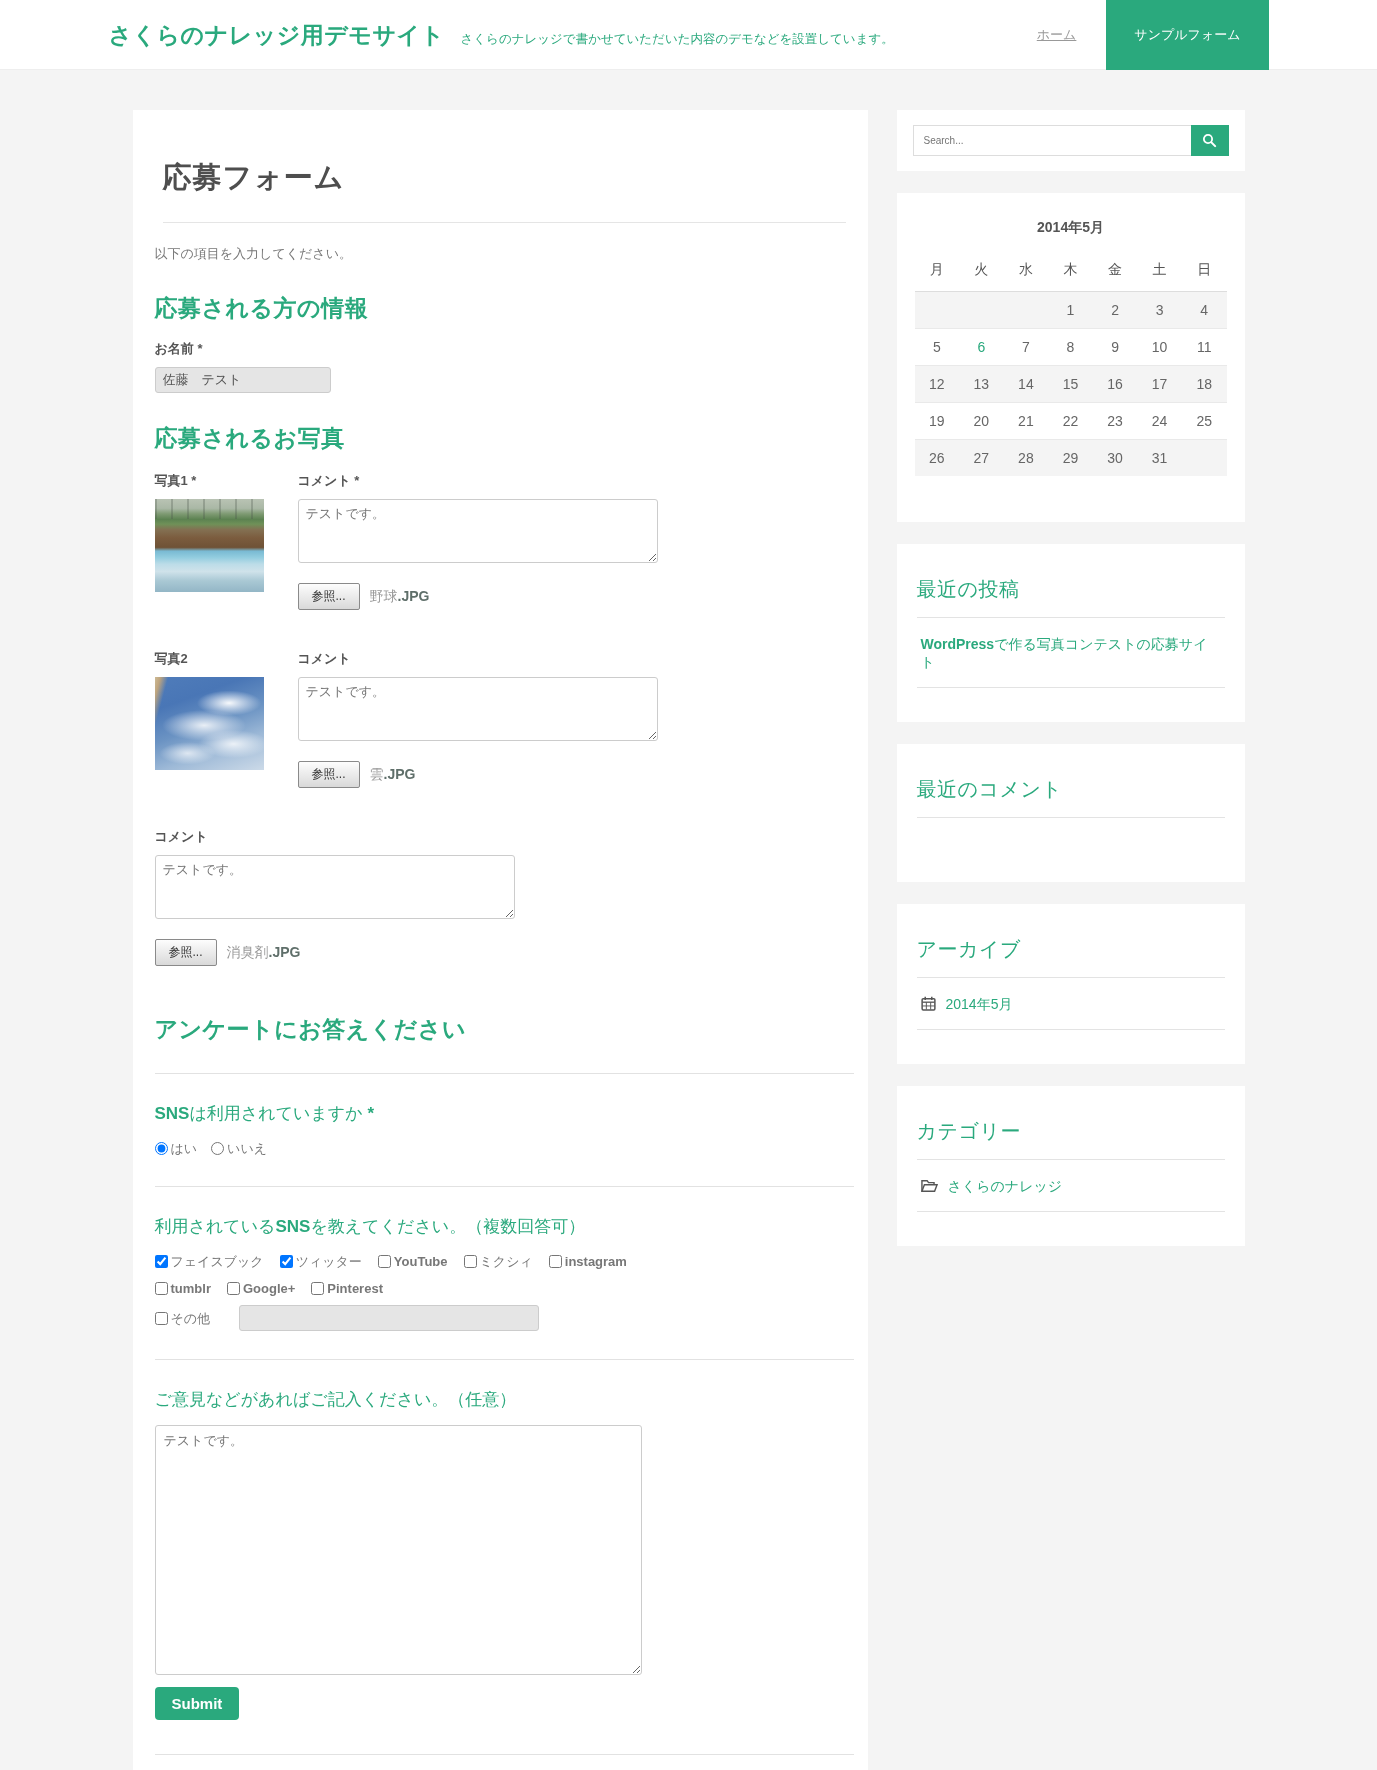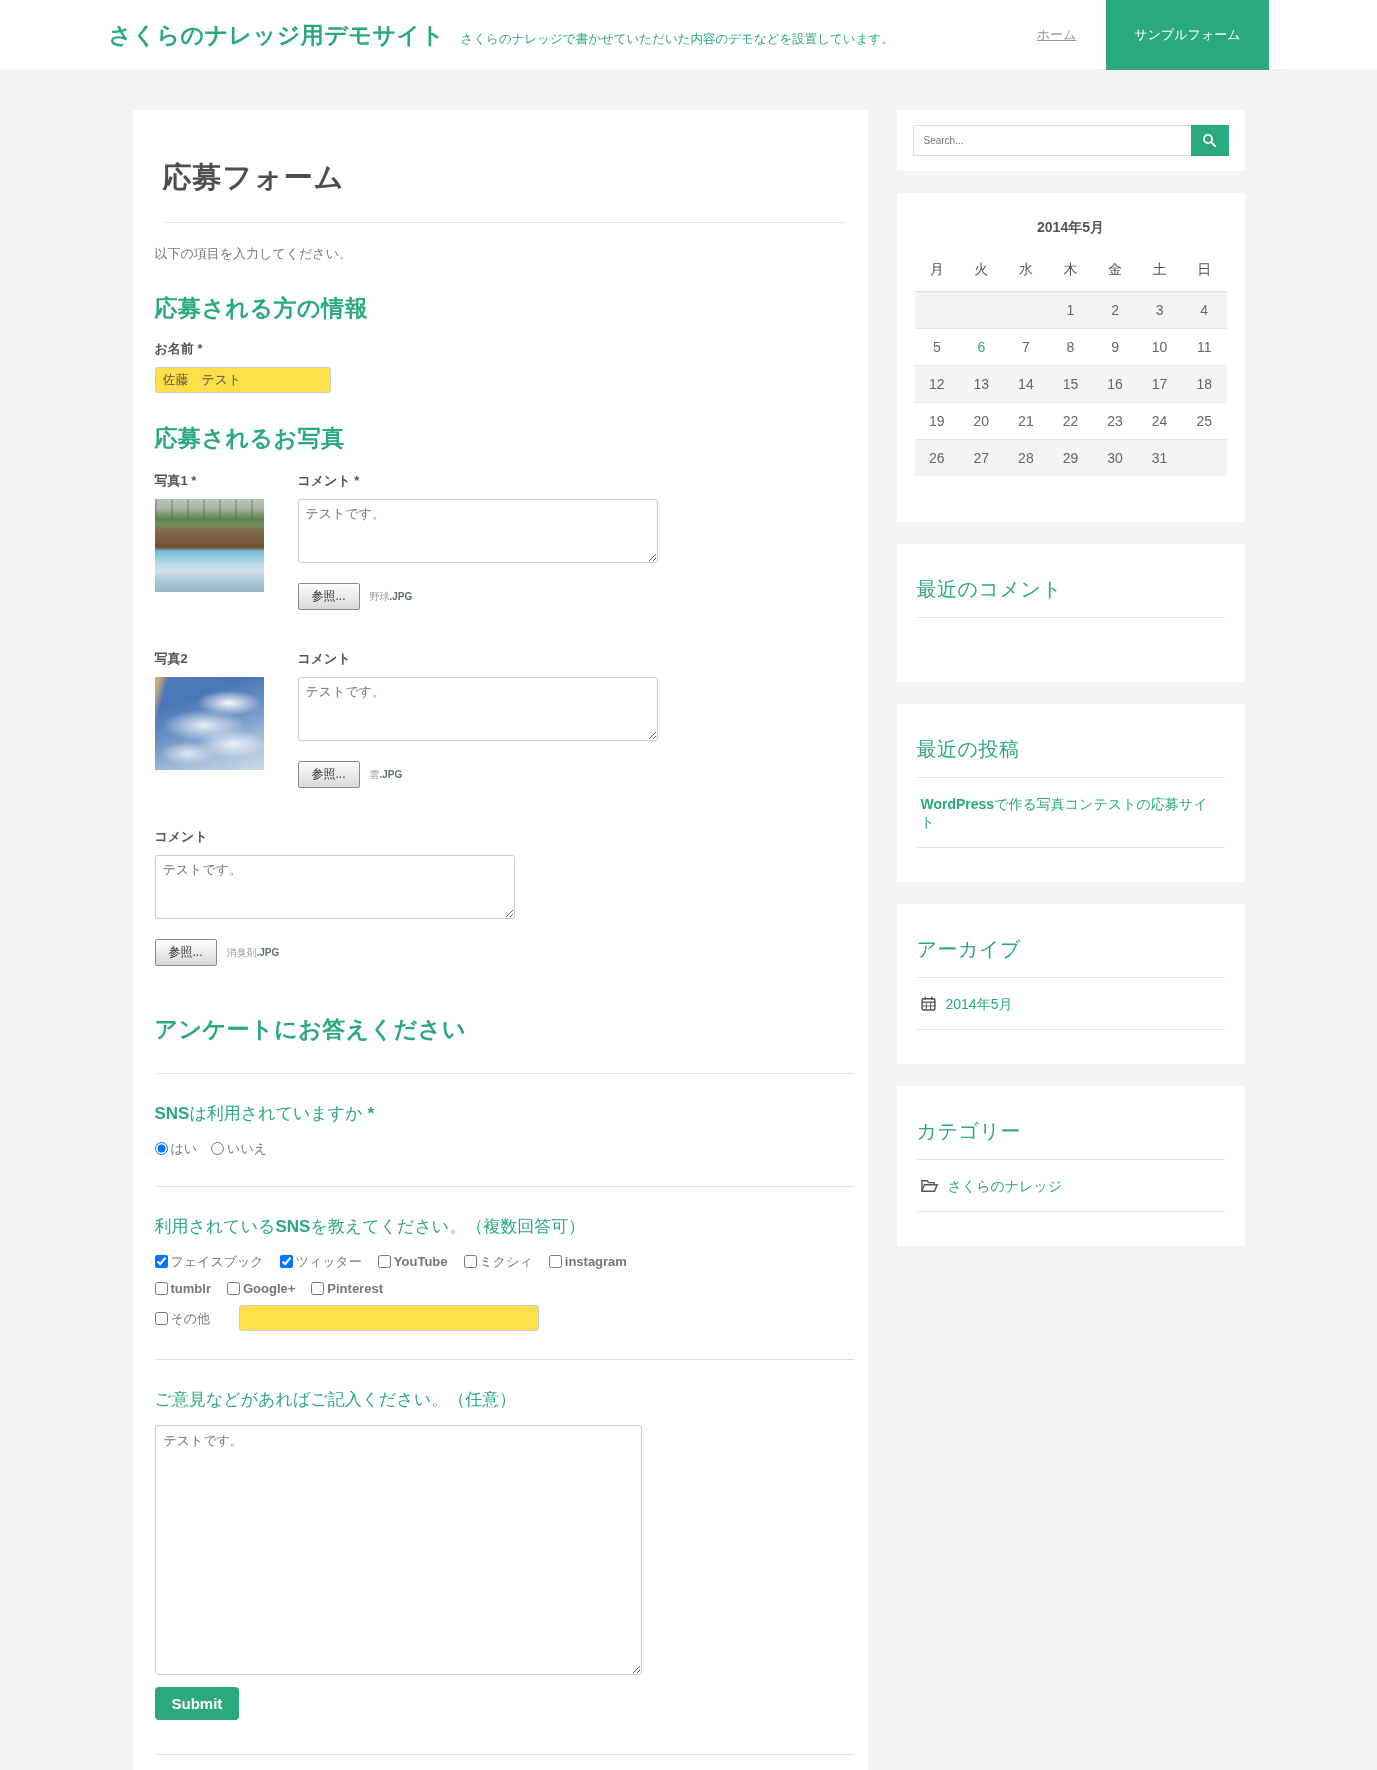--- a/index.html
+++ b/index.html
@@ -25,33 +25,33 @@
 
   
   .main-card{ width:735px; background:#fff; padding:34px 14px 44px 22px; }
   h2.page-title{ font-size:29px; color:#4e4e4e; font-weight:bold; margin:8px; padding:6px 0 24px;
                  border-bottom:1px solid #e5e5e5; letter-spacing:1px; }
   .intro{ font-size:13px; color:#777; margin:22px 0 8px; }
   h3.section{ color:var(--accent); font-size:23px; font-weight:bold; margin:30px 0 16px; letter-spacing:.5px; }
   .field-label{ font-size:13px; font-weight:bold; color:#555; margin:0 0 9px; }
   .req{ color:#555; font-weight:bold; }
   input.text{ border:1px solid #ccc; border-radius:3px; height:26px; padding:0 7px; font-size:13px; color:#555;
-              font-family:inherit; background:#fde047; }
+              font-family:inherit; background:#e5e5e5; }
   .name-input{ width:176px; }
 
   .photo-row{ display:flex; margin:18px 0 40px; }
   .photo-col{ width:143px; flex:none; }
   .thumb{ width:109px; height:93px; margin-top:2px; }
   .comment-col{ flex:1; }
   .comment-ta{ width:360px; height:64px; border:1px solid #ccc; border-radius:3px; padding:5px 7px;
                font-size:13px; color:#777; font-family:inherit; resize:both; }
   .file-row{ margin-top:16px; display:flex; align-items:center; gap:10px; }
   .browse-btn{ font-size:12px; color:#333; background:linear-gradient(#fdfdfd,#d9d9d9);
                border:1px solid #8a8a8a; border-radius:2px; padding:4px 13px; cursor:pointer; font-family:inherit; }
-  .file-name{ font-size:10px; color:#999; }
+  .file-name{ font-size:14px; color:#999; }
   .file-name b{ color:#5f6f6a; }
 
   hr.sep{ border:0; border-top:1px solid #e2e2e2; margin:28px 0; }
   h4.sub{ color:var(--accent); font-size:17px; font-weight:normal; margin:0 0 14px; }
   h4.sub b{ font-weight:bold; }
   h4.sub .req{ color:var(--accent); }
   .opt{ font-size:13px; color:#777; margin-right:14px; cursor:pointer; }
   .opt input, .check input{ margin:0 3px 0 0; vertical-align:-2px; }
   .check-row{ margin-bottom:8px; }
   .check{ font-size:13px; color:#777; margin-right:16px; cursor:pointer; font-weight:bold; }
@@ -297,32 +297,32 @@
                 <td>28</td>
                 <td>29</td>
                 <td>30</td>
                 <td>31</td>
                 <td></td>
               </tr>
             </tbody>
         </table>
       </div>
 
-      <div class="widget">
-        <h4 class="wtitle">最近のコメント</h4>
-        <div class="empty-space"></div>
-      </div>
-
       <div class="widget pad-bottom">
         <h4 class="wtitle">最近の投稿</h4>
         <ul class="widget-list">
           <li>
             <a><b>WordPress</b><span>で作る写真コンテストの応募サイト</span></a>
           </li>
         </ul>
+      </div>
+
+      <div class="widget">
+        <h4 class="wtitle">最近のコメント</h4>
+        <div class="empty-space"></div>
       </div>
 
       <div class="widget pad-bottom">
         <h4 class="wtitle">アーカイブ</h4>
         <ul class="widget-list">
           <li>
             <span class="w-icon">
               <svg width="15" height="15" viewBox="0 0 16 16">
                 <rect x="1.2" y="2.8" width="13.6" height="12" rx="1.2" fill="none" stroke="#555" stroke-width="1.6"></rect>
                 <line x1="4.5" y1="0.8" x2="4.5" y2="4.2" stroke="#555" stroke-width="1.6"></line>

